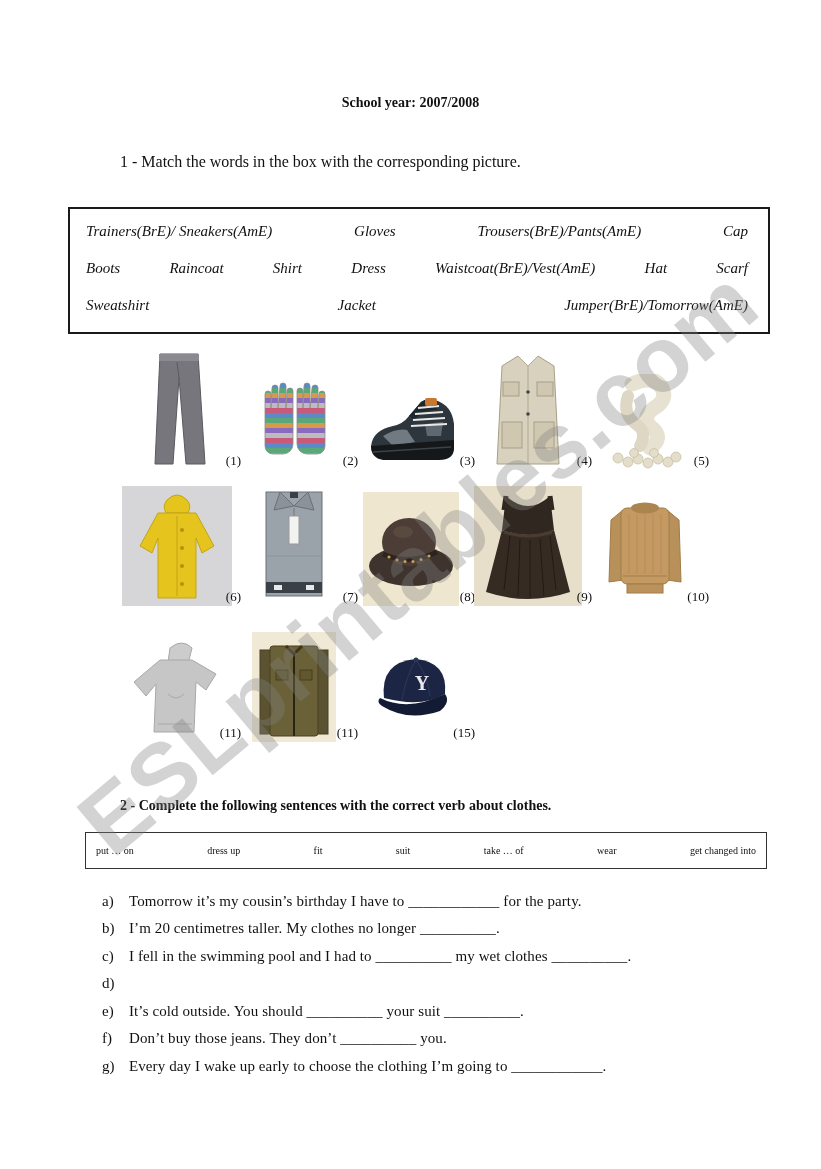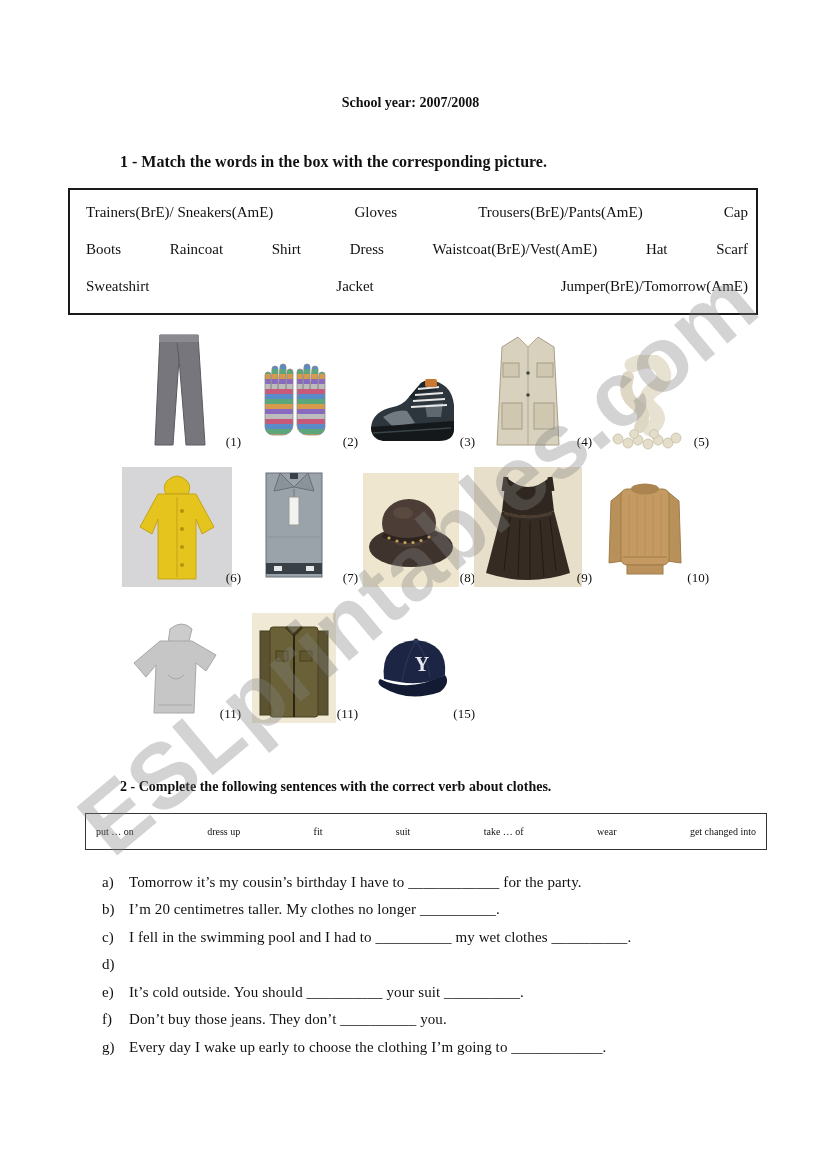--- a/index.html
+++ b/index.html
@@ -5,28 +5,28 @@
   html,body { margin:0; padding:0; }
   body {
     width:821px; height:1169px;
     background:#ffffff;
     font-family:"Liberation Serif", serif;
     color:#111;
     position:relative;
     overflow:hidden;
   }
   .header { text-align:center; padding-top:93px; font-weight:bold; font-size:14px; line-height:1.4; }
-  .sec-title { font-weight:bold; font-size:16px; margin:40px 0 0 120px; }
+  .sec-title { font-weight:normal; font-size:16px; margin:40px 0 0 120px; }
   .sec-title2 { font-weight:bold; font-size:14px; margin:56px 0 0 120px; }
 
   .wordbox {
-    margin:17px 0 0 68px; width:678px;
+    margin:36px 0 0 68px; width:678px;
     border:2px solid #1a1a1a;
-    padding:4px 0 8px 8px;
-    font-size:15px;
+    padding:4px 12px 8px 8px;
+    font-style:italic; font-size:15px;
   }
   .wb-row { display:flex; justify-content:space-between; line-height:37px; padding:0 8px; }
   .wb-row span { white-space:nowrap; }
 
   .pic-grid {
     margin-left:118px; width:585px;
     display:grid; grid-template-columns:repeat(5,117px);
     row-gap:22px; margin-top:14px;
   }
   .pic-cell { position:relative; height:122px; display:flex; align-items:flex-end; justify-content:center; }

